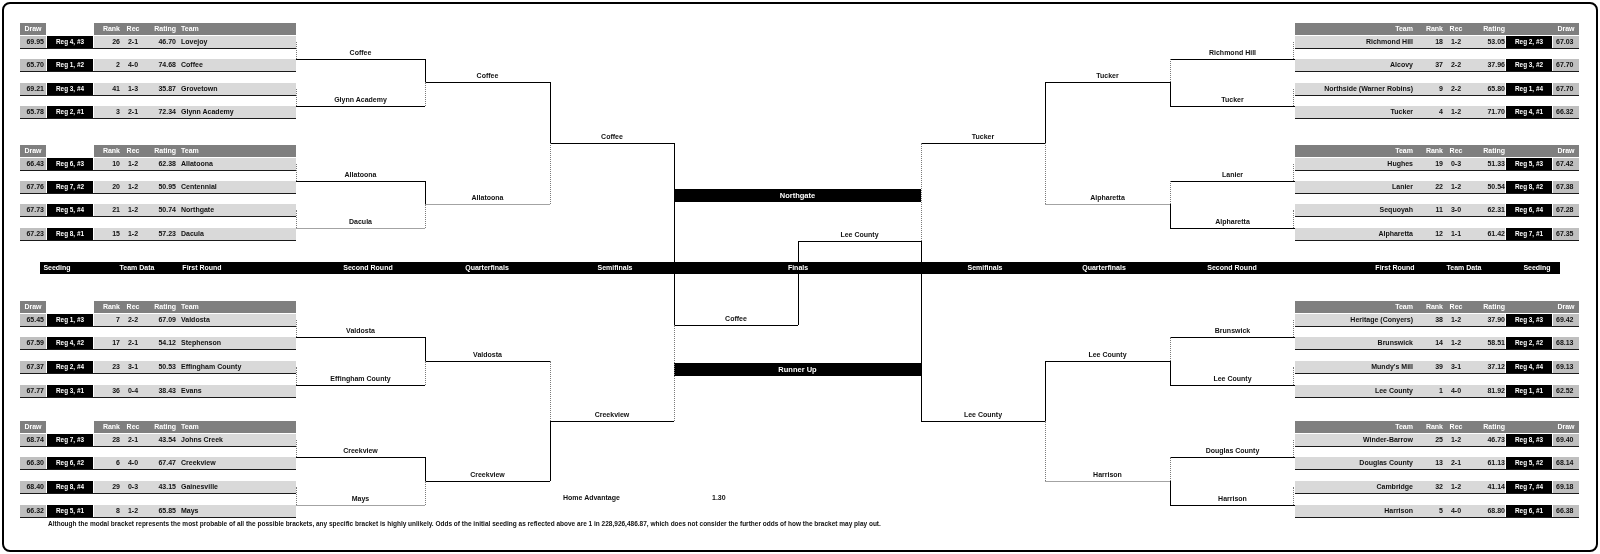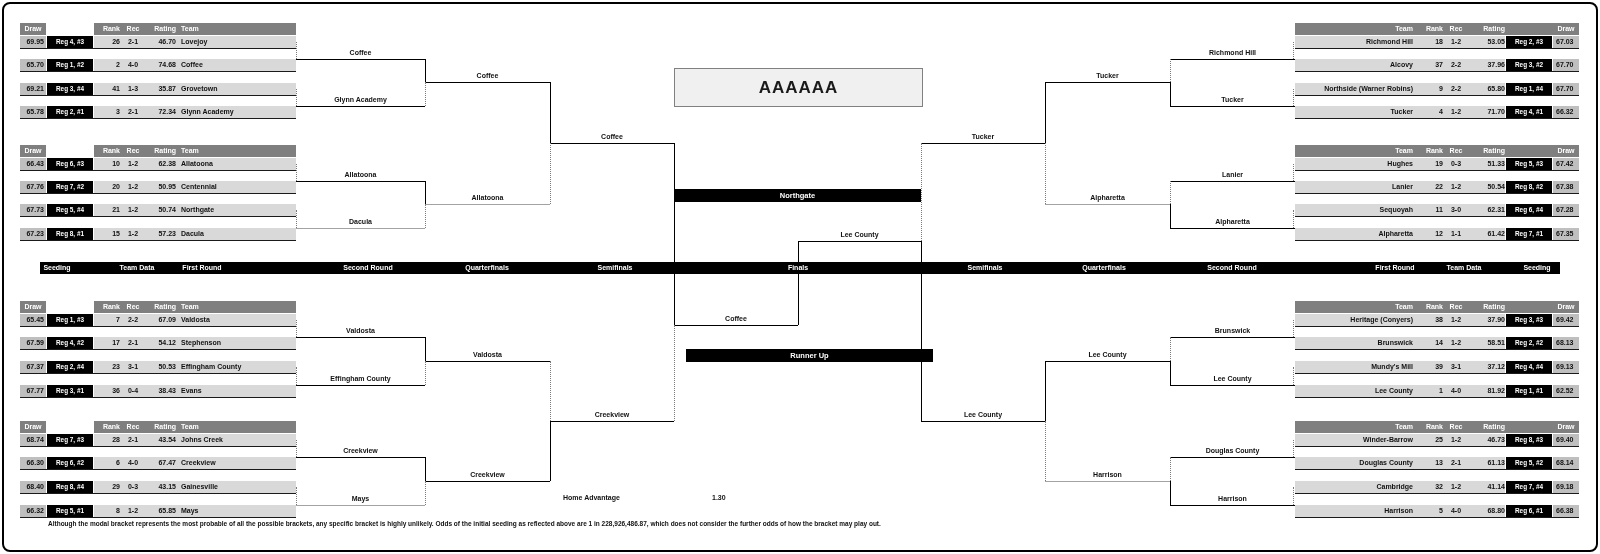--- a/index.html
+++ b/index.html
@@ -47,23 +47,22 @@
            font-size:7px;font-weight:bold;white-space:nowrap;}
   .small{position:absolute;font-size:7px;font-weight:bold;color:#111;white-space:nowrap;}
   #footnote{position:absolute;left:48px;top:520px;font-size:6.5px;font-weight:bold;
             color:#111;white-space:nowrap;}
 </style>
 </head>
 <body>
 
 <div id="frame"></div>
 <div id="sheet">
-  <div id="titlebox">AAAAAA</div>
   <div class="bigbar" style="top:189px;">Northgate</div>
-  <div class="bigbar" style="top:349px;margin-left:12px;">Runner Up</div>
+  <div class="bigbar" style="top:363px;">Runner Up</div>
   <div id="band"></div>
   <div class="small" style="left:563px;top:494px;">Home Advantage</div>
   <div class="small" style="left:712px;top:494px;">1.30</div>
   <div id="footnote">Although the modal bracket represents the most probable of all the possible brackets, any specific bracket is highly unlikely.  Odds of the initial seeding as reflected above are 1 in 228,926,486.87, which does not consider the further odds of how the bracket may play out.</div>
 <div class="hrow" style="left: 20px; top: 23px; width: 276px;">
       <div class="cell hcell" style="left: 0px; width: 26px; justify-content: center;">Draw</div>
       <div class="cell hcell" style="left: 74px; width: 202px;">
         <span class="sp rk">Rank</span>
         <span class="sp rc">Rec</span>
         <span class="sp rt">Rating</span>

